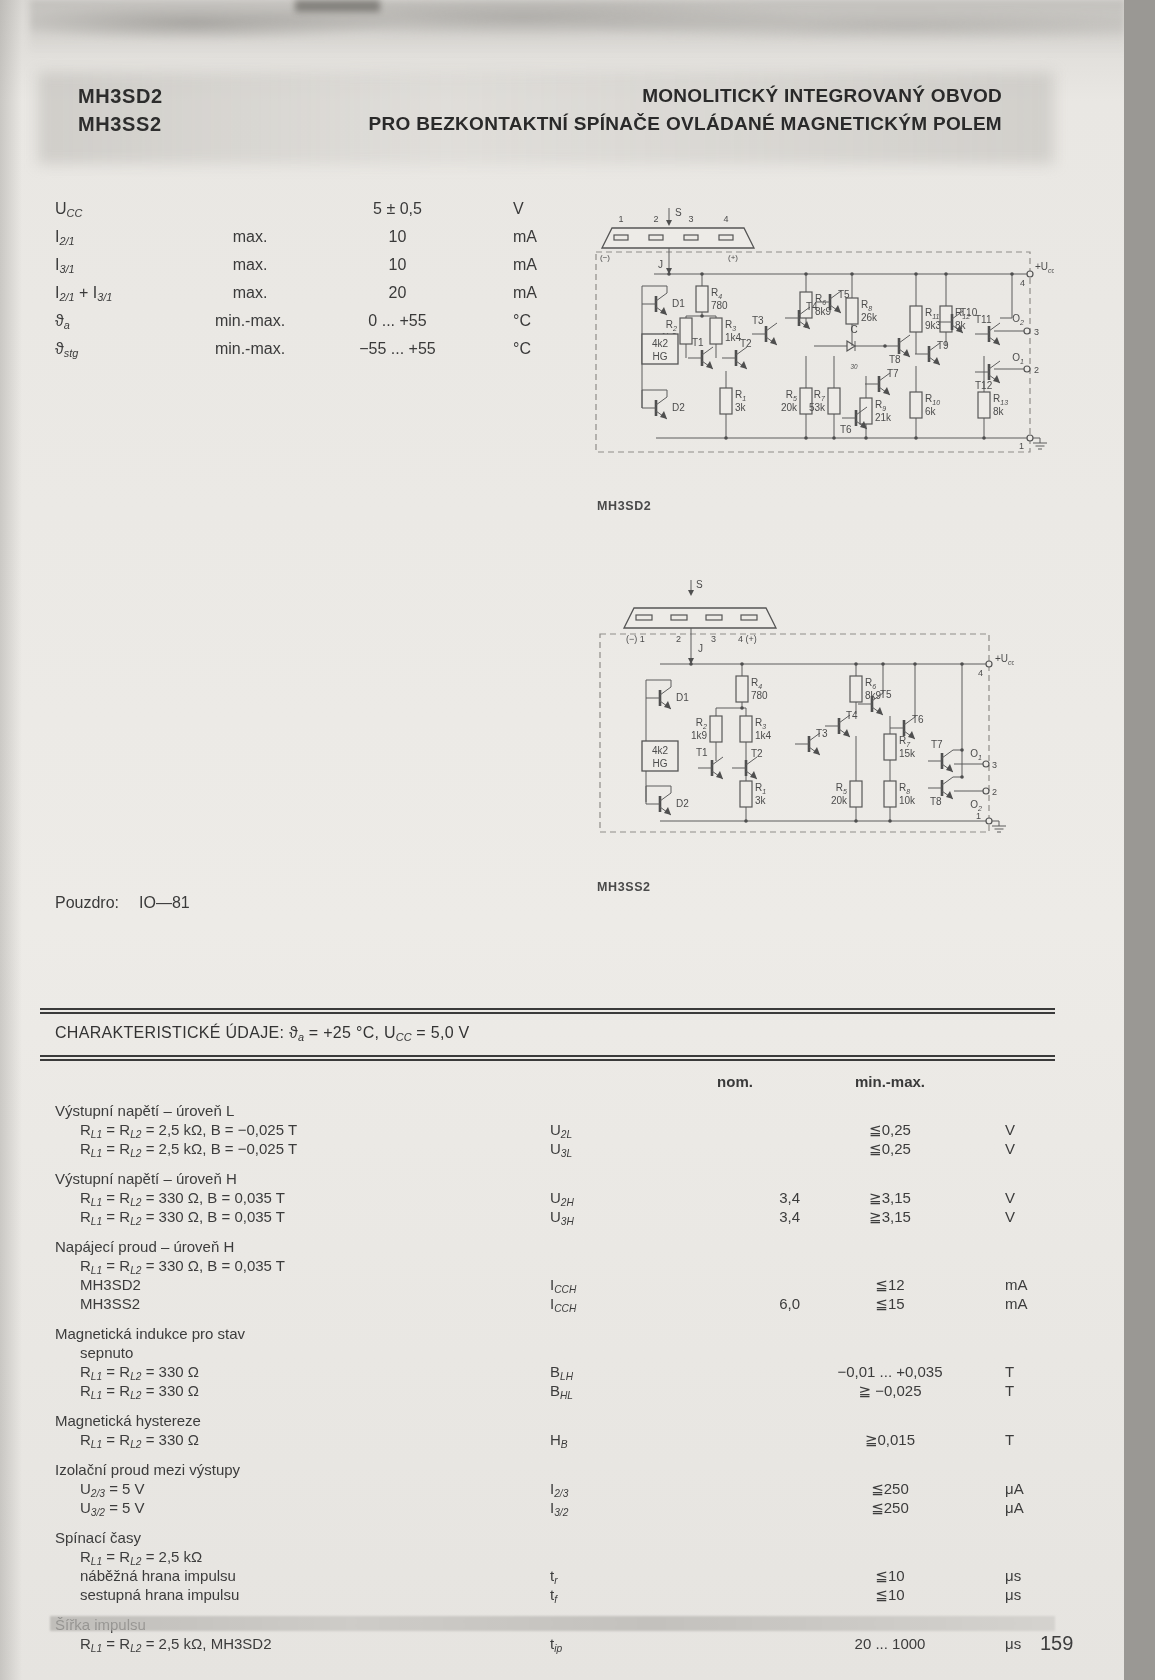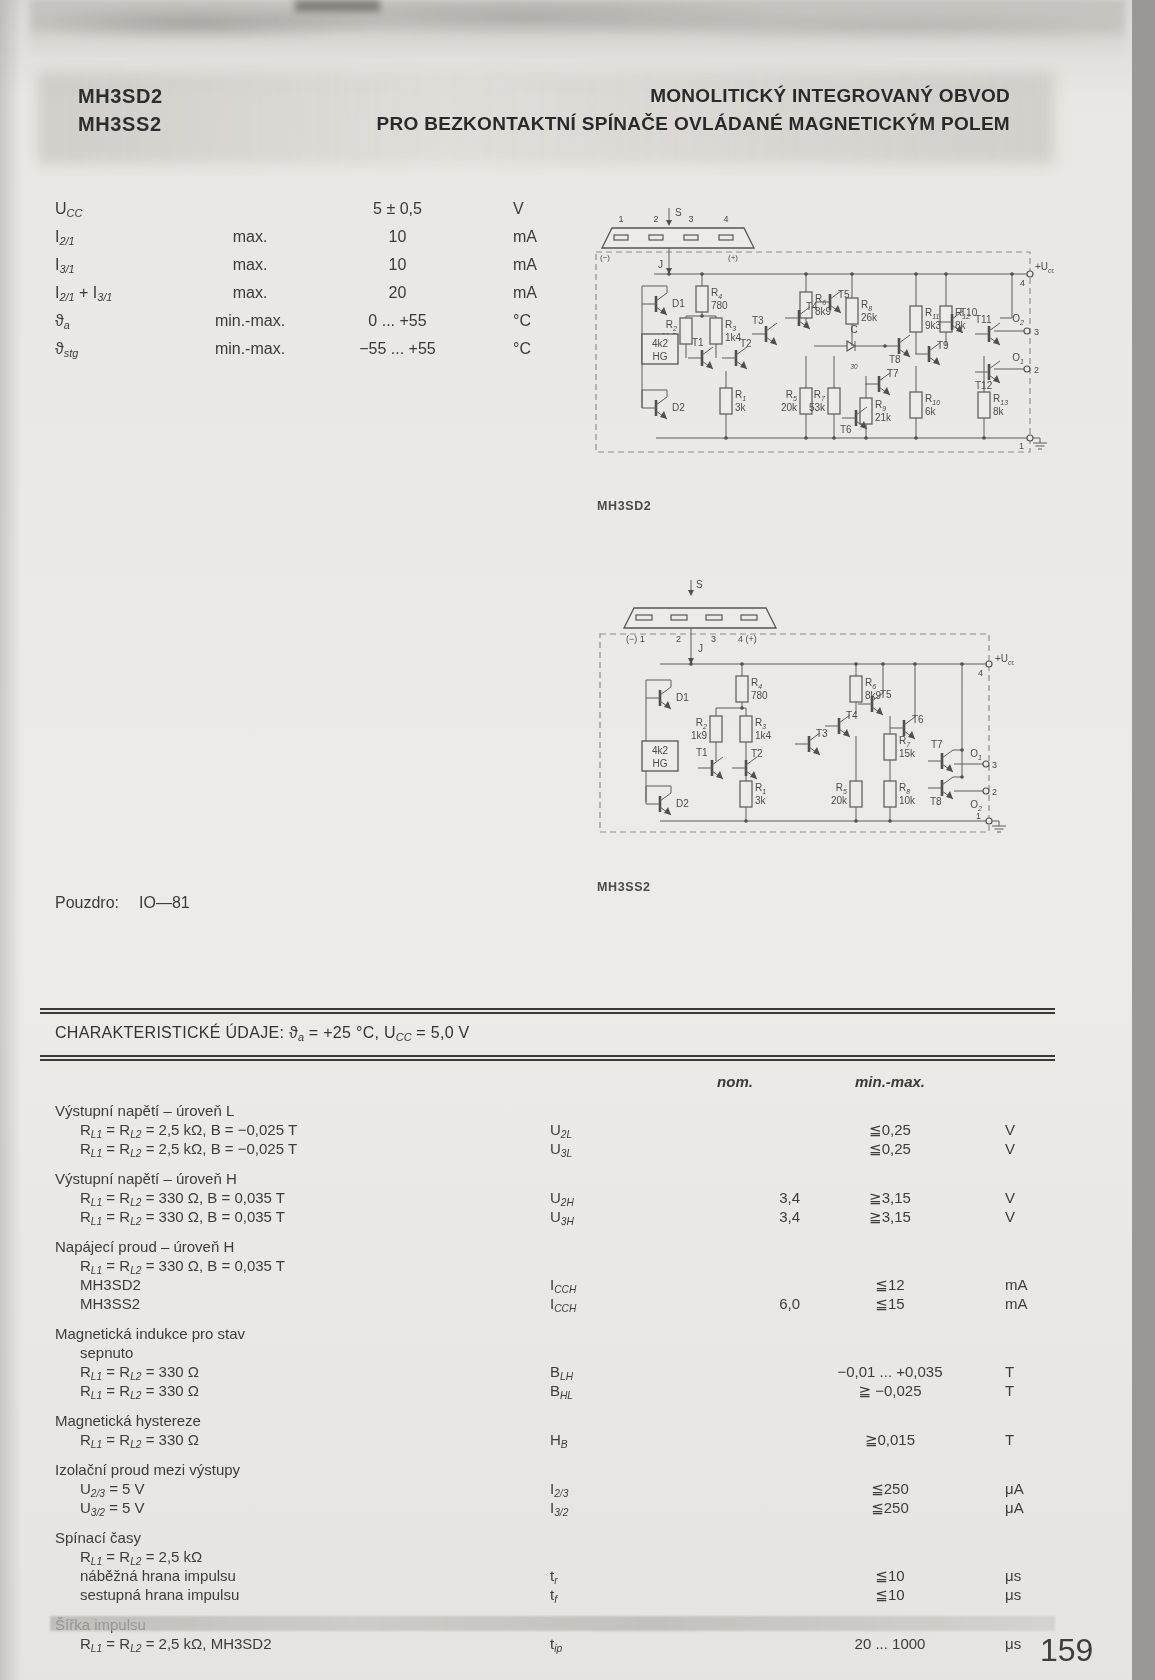--- a/index.html
+++ b/index.html
@@ -1,19 +1,19 @@
 <!DOCTYPE html>
 <html><head>
 <meta charset="utf-8">
 <style>
   html,body{margin:0;padding:0;background:#9a9894;}
   .page{
     position:relative;width:1124px;height:1680px;overflow:hidden;
     background:linear-gradient(180deg,#d9d7d3 0,#e9e7e3 6%,#edebe7 55%,#e6e4e0 100%);
-    font-family:"Liberation Sans","DejaVu Sans",sans-serif;color:#3a3a3a;padding-left:8px;
+    font-family:"Liberation Sans","DejaVu Sans",sans-serif;color:#3a3a3a;
   }
   .noise{position:absolute;pointer-events:none;}
   .n1{left:30px;top:0;width:1095px;height:55px;
     background:
       radial-gradient(ellipse 300px 26px at 15% 42%, rgba(135,133,129,.55), rgba(135,133,129,0) 70%),
       radial-gradient(ellipse 420px 28px at 45% 32%, rgba(148,146,142,.5), rgba(148,146,142,0) 70%),
       radial-gradient(ellipse 500px 24px at 80% 46%, rgba(158,156,152,.45), rgba(158,156,152,0) 70%),
       linear-gradient(180deg, rgba(150,148,144,.35), rgba(150,148,144,0));
     filter:blur(3px);}
   .n2{left:295px;top:0;width:85px;height:12px;background:#75736e;opacity:.8;filter:blur(3px);}
@@ -31,35 +31,35 @@
   #sch1{position:absolute;left:594px;top:206px;}
   #sch2{position:absolute;left:594px;top:576px;}
   .cap{position:absolute;font-size:12.5px;letter-spacing:.6px;color:#4a4a4a;font-weight:bold;}
   .cap1{left:597px;top:499px;}
   .cap2{left:597px;top:880px;}
   .pouzdro{position:absolute;left:55px;top:894px;font-size:16px;color:#3a3a3a;}
   .pouzdro .pv{margin-left:20px;}
   .chart{position:absolute;left:40px;top:1008px;width:1015px;}
   .rule{height:2px;background:#3a3a3a;box-shadow:0 4px 0 0 #3a3a3a;}
   .char-title{font-size:16px;margin:14px 0 13px 15px;letter-spacing:.3px;color:#333;}
-  .colheads{display:grid;grid-template-columns:470px 160px 130px 180px 55px;font-weight:bold;font-size:15px;margin-top:16px;font-style:italic;}
+  .colheads{display:grid;grid-template-columns:470px 160px 130px 180px 55px;font-weight:bold;font-size:15px;margin-top:16px;}
   .colheads .nom{grid-column:3;text-align:center;}
   .colheads .mm{grid-column:4;text-align:center;}
   #char-groups{margin-top:4px;font-size:15px;color:#3c3c3c;}
   .cg-title{margin-top:11px;margin-left:15px;line-height:19px;}
   .crow{display:grid;grid-template-columns:470px 160px 130px 180px 55px;line-height:19px;}
   .c-cond{padding-left:40px;}
   .c-sym{padding-left:40px;}
   .c-nom{text-align:right;}
   .c-minmax{text-align:center;}
   .c-unit{padding-left:25px;}
   sub{font-size:68%;font-style:italic;line-height:0;vertical-align:-0.25em;letter-spacing:0;}
   .bottom-band{position:absolute;left:50px;top:1616px;width:1005px;height:15px;opacity:.75;filter:blur(1px);
     background:linear-gradient(90deg,#b4b2ae,#c6c4c0 30%,#b8b6b2 60%,#cfcdc9);}
-  .pagenum{position:absolute;left:1040px;top:1632px;font-size:32px;color:#3d3d3d;}
+  .pagenum{position:absolute;left:1040px;top:1632px;font-size:20px;color:#3d3d3d;}
   svg text{fill:#4c4c4c;}
 </style>
 </head>
 <body>
 
 <div class="page">
   <div class="noise n1"></div>
   <div class="noise n2"></div>
   <div class="noise n3"></div>
   <div class="noise n4"></div>

